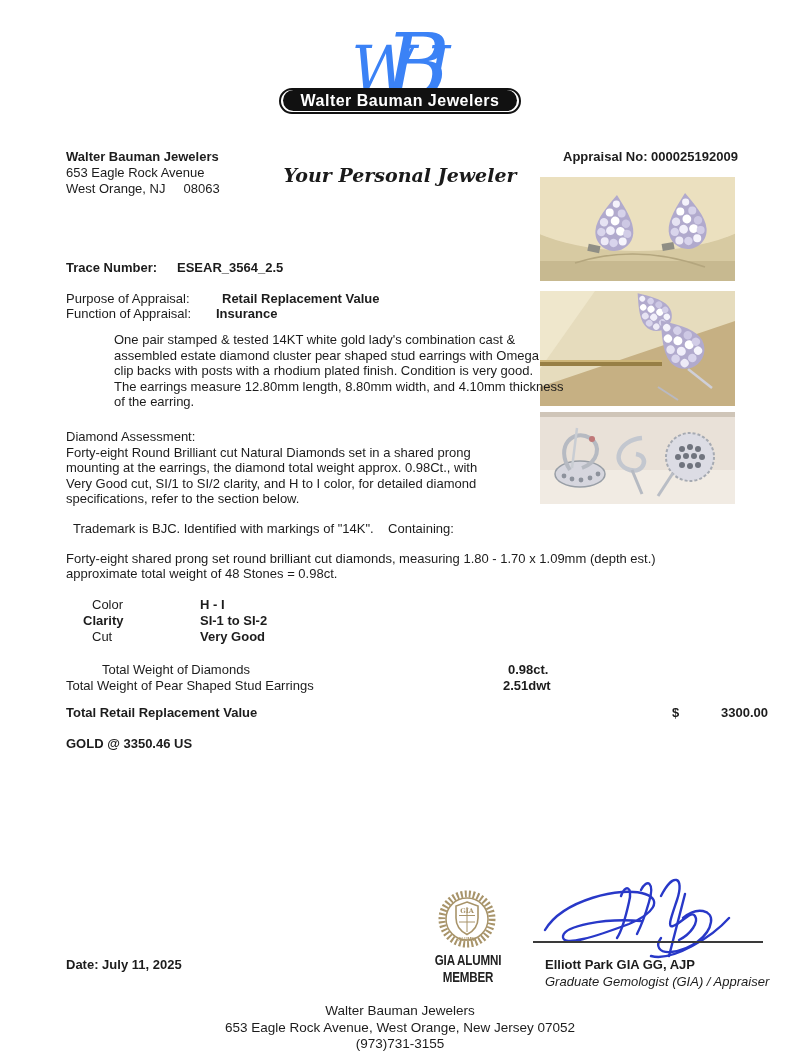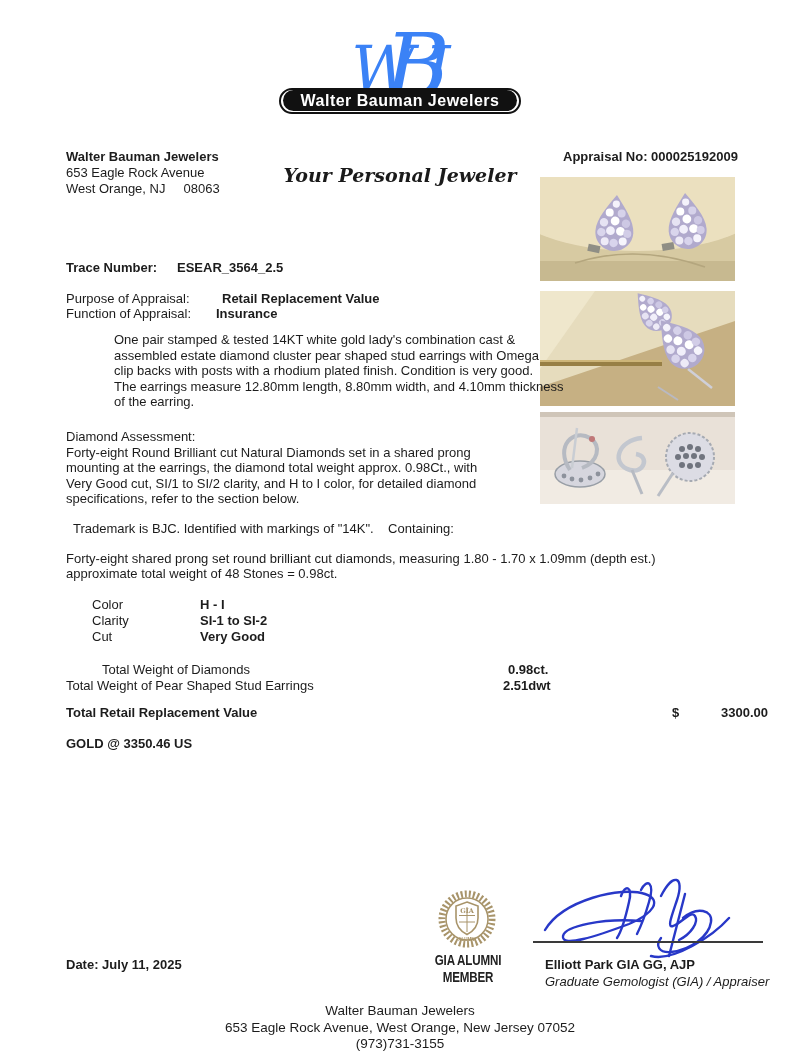--- a/index.html
+++ b/index.html
@@ -138,21 +138,21 @@
 Forty-eight Round Brilliant cut Natural Diamonds set in a shared prong
 mounting at the earrings, the diamond total weight approx. 0.98Ct., with
 Very Good cut, SI/1 to SI/2 clarity, and H to I color, for detailed diamond
 specifications, refer to the section below.</div>
   <div class="t" style="left:73px;top:521px;width:600px;">Trademark is BJC. Identified with markings of "14K".    Containing:</div>
   <div class="t" style="left:66px;top:551px;width:700px;">Forty-eight shared prong set round brilliant cut diamonds, measuring 1.80 - 1.70 x 1.09mm (depth est.)</div>
   <div class="t" style="left:66px;top:566px;width:700px;">approximate total weight of 48 Stones = 0.98ct.</div>
 
   <div class="t" style="left:92px;top:597px;">Color</div>
   <div class="t b" style="left:200px;top:597px;">H - I</div>
-  <div class="t" style="left:92px;top:613px;">Clarity</div>
+  <div class="t" style="left:83px;top:613px;font-weight:bold;">Clarity</div>
   <div class="t b" style="left:200px;top:613px;">SI-1 to SI-2</div>
   <div class="t" style="left:92px;top:629px;">Cut</div>
   <div class="t b" style="left:200px;top:629px;">Very Good</div>
 
   <div class="t" style="left:66px;top:662px;margin-left:36px;">Total Weight of Diamonds</div>
   <div class="t b" style="left:508px;top:662px;">0.98ct.</div>
   <div class="t" style="left:66px;top:678px;">Total Weight of Pear Shaped Stud Earrings</div>
   <div class="t b" style="left:503px;top:678px;">2.51dwt</div>
   <div class="t b" style="left:66px;top:705px;">Total Retail Replacement Value</div>
   <div class="t b" style="left:672px;top:705px;">$</div>

